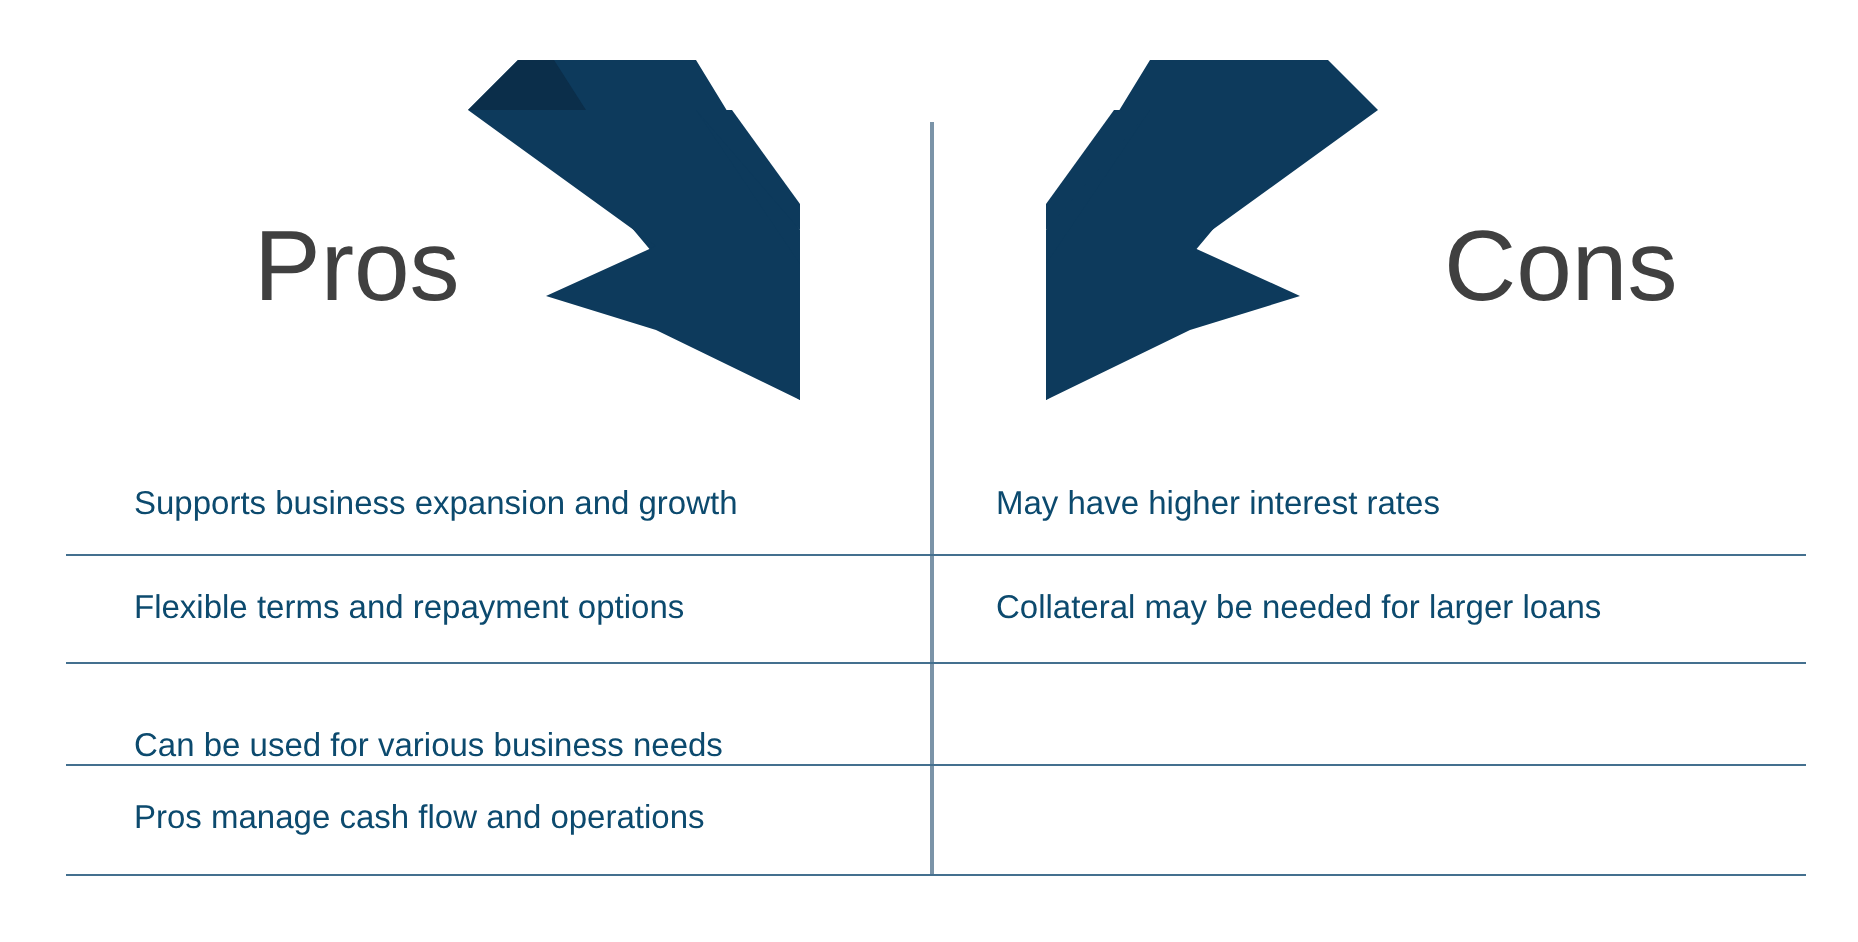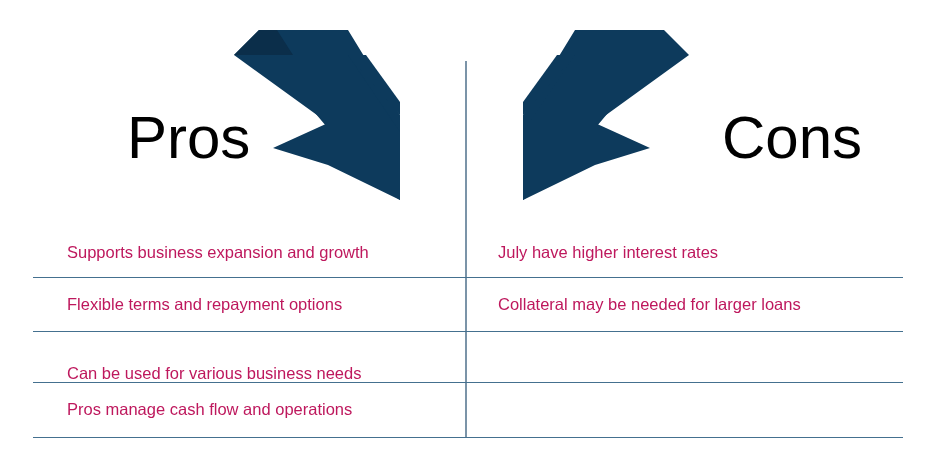--- a/index.html
+++ b/index.html
@@ -22,23 +22,23 @@
   .arrow-svg {
     position: absolute;
     pointer-events: none;
   }
   .arrow-left-wrap  { left: 232px; top: 22px;  width: 168px; height: 178px; }
   .arrow-right-wrap { left: 523px; top: 22px;  width: 168px; height: 178px; }
 
   
   .heading {
     position: absolute;
-    font-size: 60px;
+    font-size: 50px;
     font-weight: 400;
-    color: #000000;
+    color: #404040;
     letter-spacing: 0px;
     white-space: nowrap;
     line-height: 1;
   }
   .heading-pros { left: 127px; top: 108px; }
   .heading-cons { left: 722px; top: 108px; text-align: right; }
 
   
   .hrule {
     position: absolute;
@@ -58,21 +58,21 @@
     top: 61px;
     width: 2px;
     height: 377px;
     background: #7b94a8;
   }
 
   
   .cell {
     position: absolute;
     font-size: 16.5px;
-    color: #be185d;
+    color: #0c4a6e;
     white-space: nowrap;
     line-height: 1;
   }
   .col-pros { left: 67px; }
   .col-cons { left: 498px; }
 
   .row-1 { top: 244px; }
   .row-2 { top: 296px; text-align: center; }
   .row-3 { top: 349px; margin-top: 16px; }
   .row-4 { top: 401px; }
@@ -111,16 +111,16 @@
   <div class="hrule hrule-1"></div>
   <div class="hrule hrule-2"></div>
   <div class="hrule hrule-3"></div>
   <div class="hrule hrule-4"></div>
 
   <div class="cell col-pros row-1">Supports business expansion and growth</div>
   <div class="cell col-pros row-2">Flexible terms and repayment options</div>
   <div class="cell col-pros row-3">Can be used for various business needs</div>
   <div class="cell col-pros row-4">Pros manage cash flow and operations</div>
 
-  <div class="cell col-cons row-1">July have higher interest rates</div>
+  <div class="cell col-cons row-1">May have higher interest rates</div>
   <div class="cell col-cons row-2">Collateral may be needed for larger loans</div>
 
 </div>
 
 </body></html>

